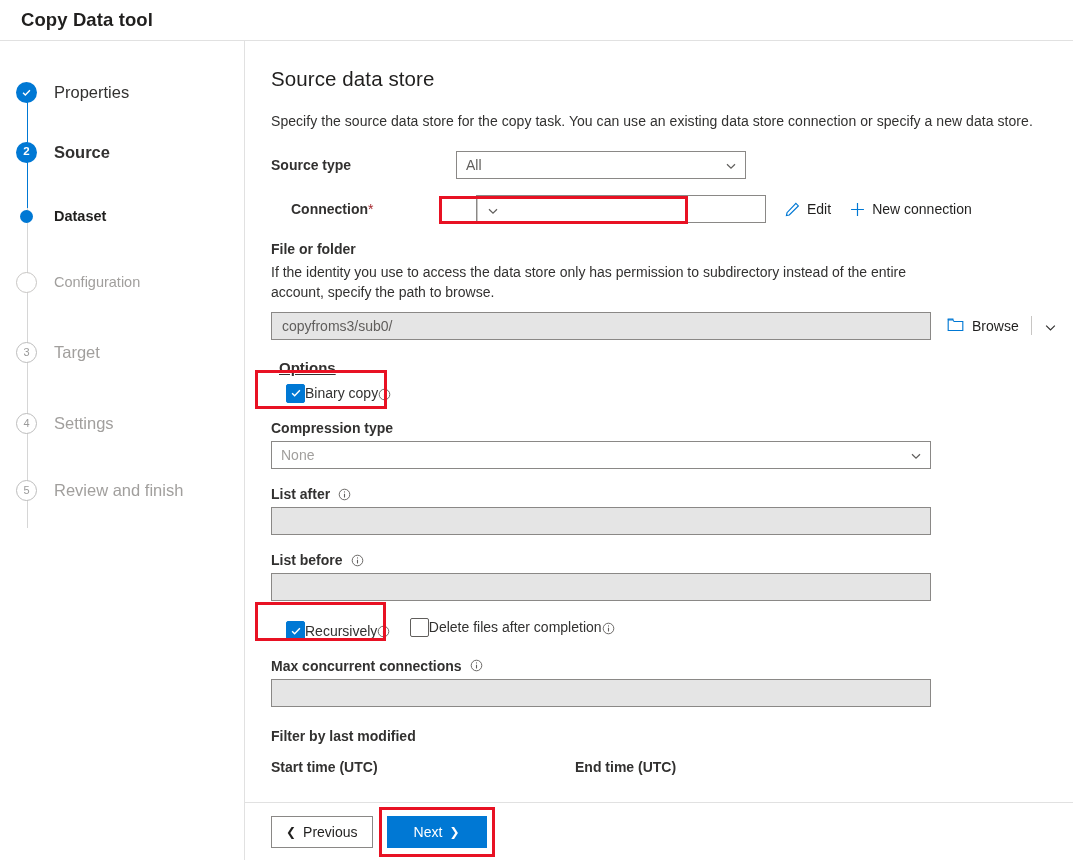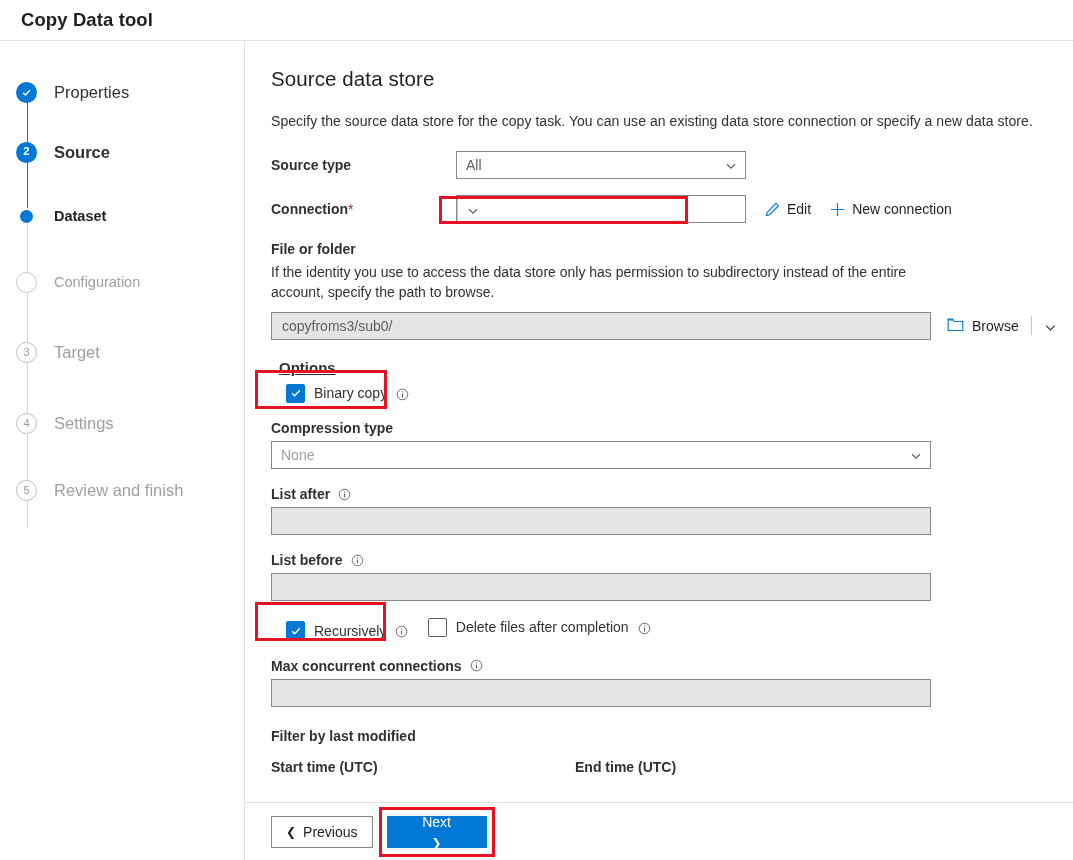--- a/index.html
+++ b/index.html
@@ -277,21 +277,20 @@
   .opts-label {
     font-size: 15px;
     font-weight: 600;
     color: #323130;
     margin: 19px 0 8px 8px;
     text-decoration: underline;
   }
   .cb-row {
     display: inline-flex;
     align-items: center;
-    gap: 9px;
     position: relative;
   }
   .cb {
     width: 19px; height: 19px;
     flex: 0 0 19px;
     border: 1px solid #605e5c;
     background: #fff;
     border-radius: 2px;
     display: flex; align-items: center; justify-content: center;
   }
@@ -368,21 +367,20 @@
     align-items: center;
     justify-content: center;
     gap: 7px;
     cursor: pointer;
     padding: 0 14px;
   }
   .btn.primary {
     background: #0078d4;
     border-color: #0078d4;
     color: #ffffff;
-    flex-direction: column;
   }
   .btn .arw { font-size: 12px; line-height: 1; }
 </style>
 </head>
 <body>
 
 <div id="app">
 
   <div class="app-header">
     <div class="app-title">Copy Data tool</div>
@@ -447,21 +445,21 @@
             <span class="val">All</span>
             <span class="chev">
               <svg viewBox="0 0 12 12" width="12" height="12" fill="none" stroke="#605e5c" stroke-width="1.2">
                 <path d="M2 4.3 L6 8.2 L10 4.3"></path>
               </svg>
             </span>
           </div>
         </div>
 
         
-        <div class="field-row" style="margin-bottom:6px;">
+        <div class="field-row" style="margin-bottom:6px;margin-left:20px;">
           <div class="field-label">
             <span>Connection</span><span class="req-star">*</span>
           </div>
           <div class="conn-wrap">
             <div class="conn-select">
               <div class="conn-arrow">
                 <span class="chev">
                   <svg viewBox="0 0 12 12" width="12" height="12" fill="none" stroke="#605e5c" stroke-width="1.2">
                     <path d="M2 4.3 L6 8.2 L10 4.3"></path>
                   </svg>

